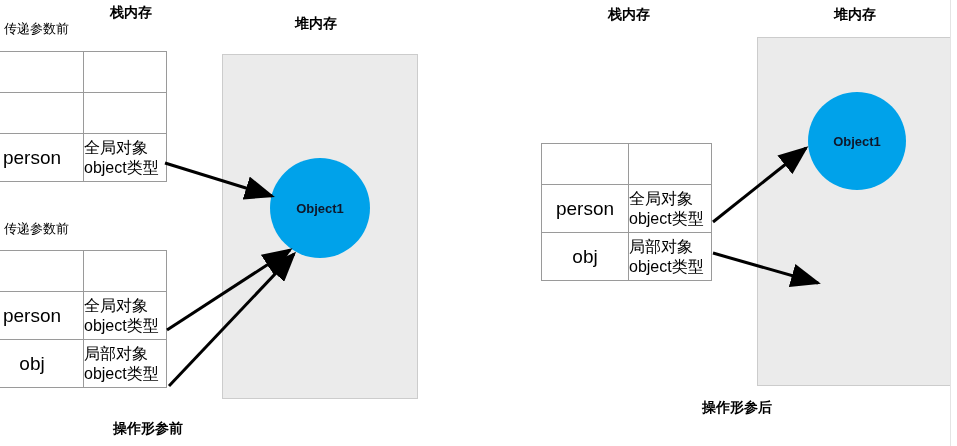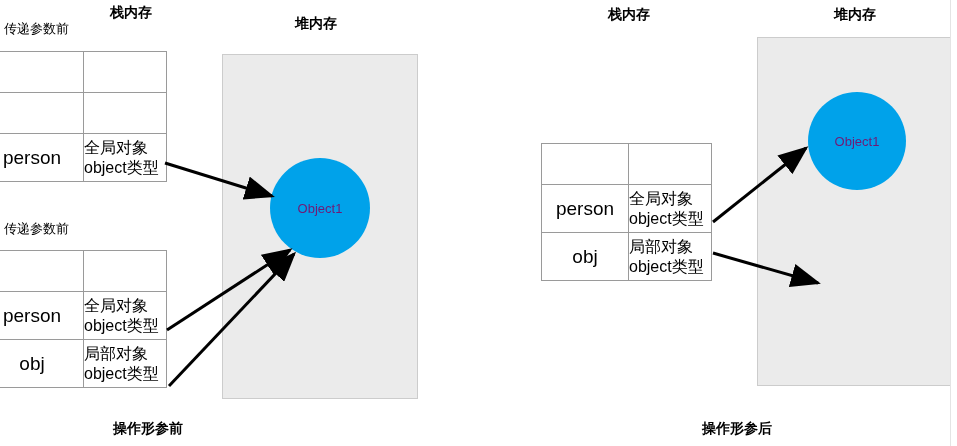--- a/index.html
+++ b/index.html
@@ -35,22 +35,22 @@
     border: 1px solid #cccccc;
     box-sizing: border-box;
   }
   .circle {
     position: absolute;
     border-radius: 50%;
     background: #00a2ea;
     display: flex;
     align-items: center;
     justify-content: center;
-    color: #701a75;
-    font-weight: normal;
+    color: #0f172a;
+    font-weight: bold;
     font-size: 13px;
   }
   table.stack {
     position: absolute;
     border-collapse: collapse;
     background: #ffffff;
     table-layout: fixed;
   }
   table.stack td {
     border: 1px solid #9a9a9a;
@@ -182,21 +182,21 @@
         <div>object类型</div>
       </td>
     </tr>
   </tbody>
     </table>
 
   <div class="circle" style="left:808px; top:92px; width:98px; height:98px;">
     <span>Object1</span>
   </div>
 
-  <div class="lbl title-bold" style="left:702px; top:420px;text-align:right;">操作形参后</div>
+  <div class="lbl title-bold" style="left:702px; top:399px;text-align:right;">操作形参后</div>
 
   <svg class="arrows" viewBox="0 0 957 446">
     <defs>
       <marker id="ah" markerWidth="10" markerHeight="8" refX="9" refY="4" orient="auto" markerUnits="strokeWidth">
         <path d="M0,0 L10,4 L0,8 z" fill="#000000"></path>
       </marker>
     </defs>
     <line x1="165" y1="163" x2="272" y2="196" stroke="#000000" stroke-width="3" marker-end="url(#ah)"></line>
     <line x1="167" y1="330" x2="290" y2="250" stroke="#000000" stroke-width="3" marker-end="url(#ah)"></line>
     <line x1="169" y1="386" x2="294" y2="254" stroke="#000000" stroke-width="3" marker-end="url(#ah)"></line>

